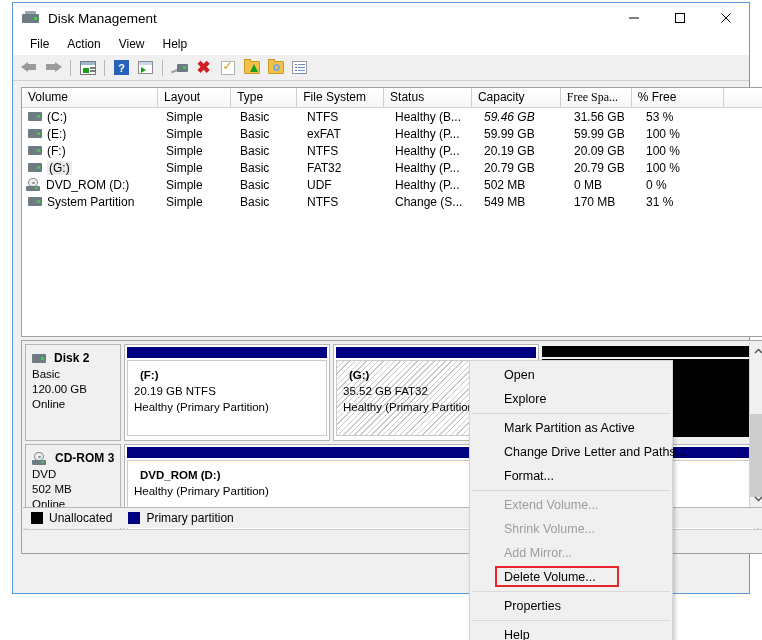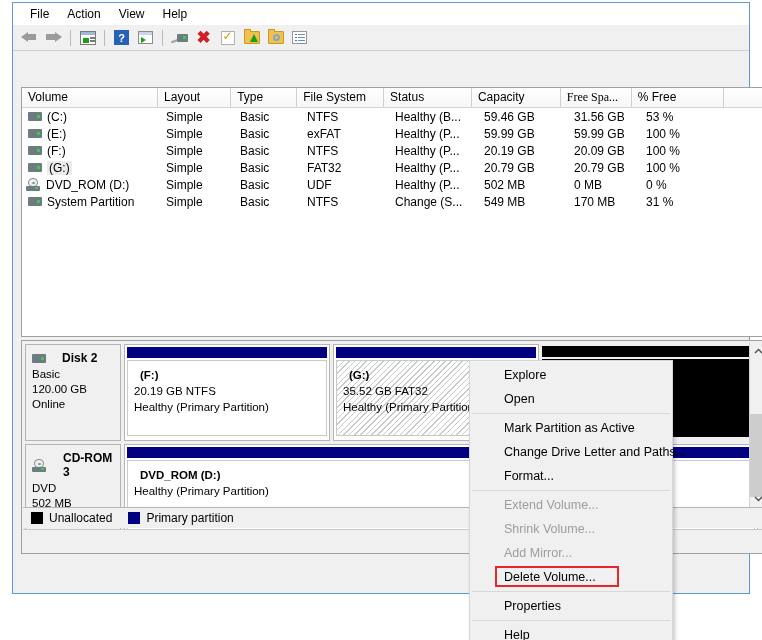--- a/index.html
+++ b/index.html
@@ -357,21 +357,21 @@
     width: 96px;
     background: #f0f0f0;
     border: 1px solid #b5b5b5;
     box-sizing: border-box;
     font-size: 11.5px;
     color: #000;
     padding: 6px 0 0 6px;
   }
   .disk-info .dname {
     font-weight: bold;
-    display: flex; align-items: center; gap: 16px;
+    display: flex; align-items: center; gap: 8px;
     margin-bottom: 2px;
     font-size: 12px;
   }
   .disk-info .dline { line-height: 15px; }
   .disk-bars {
     flex: 1;
     display: flex;
     gap: 3px;
     padding-left: 3px;
   }
@@ -493,20 +493,46 @@
     border: 2px solid #e8252c;
     box-sizing: border-box;
   }
 </style>
 </head>
 <body>
 
 <div id="screen">
   <div id="window">
 
+    <div id="titlebar">
+      <div id="title-icon">
+        <div class="ti-top"></div>
+          <div class="ti-body"></div>
+          <div class="ti-led"></div>
+      </div>
+      <div id="title-text">Disk Management</div>
+      <div id="win-buttons">
+        <button class="win-btn">
+          <svg width="12" height="12" viewBox="0 0 12 12">
+              <line x1="1" y1="6" x2="11" y2="6" stroke="#000" stroke-width="1"></line>
+            </svg>
+        </button>
+        <button class="win-btn">
+          <svg width="12" height="12" viewBox="0 0 12 12">
+              <rect x="1.5" y="1.5" width="9" height="9" fill="none" stroke="#000" stroke-width="1"></rect>
+            </svg>
+        </button>
+        <button class="win-btn">
+          <svg width="12" height="12" viewBox="0 0 12 12">
+              <line x1="1.5" y1="1.5" x2="10.5" y2="10.5" stroke="#000" stroke-width="1"></line>
+              <line x1="10.5" y1="1.5" x2="1.5" y2="10.5" stroke="#000" stroke-width="1"></line>
+            </svg>
+        </button>
+      </div>
+    </div>
 
     <div id="menubar">
       <div class="menu-item">File</div>
       <div class="menu-item">Action</div>
       <div class="menu-item">View</div>
       <div class="menu-item">Help</div>
     </div>
 
     <div id="toolbar">
       <div class="tb-btn">
@@ -578,21 +604,21 @@
       <div id="vol-rows">
           <div class="vrow">
             <div class="vcell cell-vol" style="width: 138px; padding-left: 0px;">
               <div class="drive-ico"></div>
               <span class="vol-label">(C:)</span>
             </div>
             <div class="vcell" style="width: 74px;">Simple</div>
             <div class="vcell" style="width: 67px;">Basic</div>
             <div class="vcell" style="width: 88px;">NTFS</div>
             <div class="vcell" style="width: 89px;">Healthy (B...</div>
-            <div class="vcell" style="width: 90px;">59.46 GB</div>
+            <div class="vcell" style="width: 90px; font-style: italic;">59.46 GB</div>
             <div class="vcell" style="width: 72px;">31.56 GB</div>
             <div class="vcell" style="width: 93px;">53 %</div>
           </div>
           <div class="vrow">
             <div class="vcell cell-vol" style="width: 138px; padding-left: 0px;">
               <div class="drive-ico"></div>
               <span class="vol-label">(E:)</span>
             </div>
             <div class="vcell" style="width: 74px;">Simple</div>
             <div class="vcell" style="width: 67px;">Basic</div>
@@ -737,22 +763,22 @@
       <div id="legend">
           <div class="lg-sw" style="background: rgb(0, 0, 0);"></div>
           <div class="lg-txt">Unallocated</div>
           <div class="lg-sw" style="background: rgb(0, 0, 128);"></div>
           <div class="lg-txt">Primary partition</div>
         </div>
       <div id="status-strip"></div>
     </div>
 
     <div id="ctx-menu">
+        <div class="ctx-item">Open</div>
         <div class="ctx-item">Explore</div>
-        <div class="ctx-item">Open</div>
         <div class="ctx-sep"></div>
         <div class="ctx-item">Mark Partition as Active</div>
         <div class="ctx-item">Change Drive Letter and Paths...</div>
         <div class="ctx-item">Format...</div>
         <div class="ctx-sep"></div>
         <div class="ctx-item disabled">Extend Volume...</div>
         <div class="ctx-item disabled">Shrink Volume...</div>
         <div class="ctx-item disabled">Add Mirror...</div>
         <div class="ctx-item highlighted">Delete Volume...</div>
         <div class="ctx-sep"></div>

